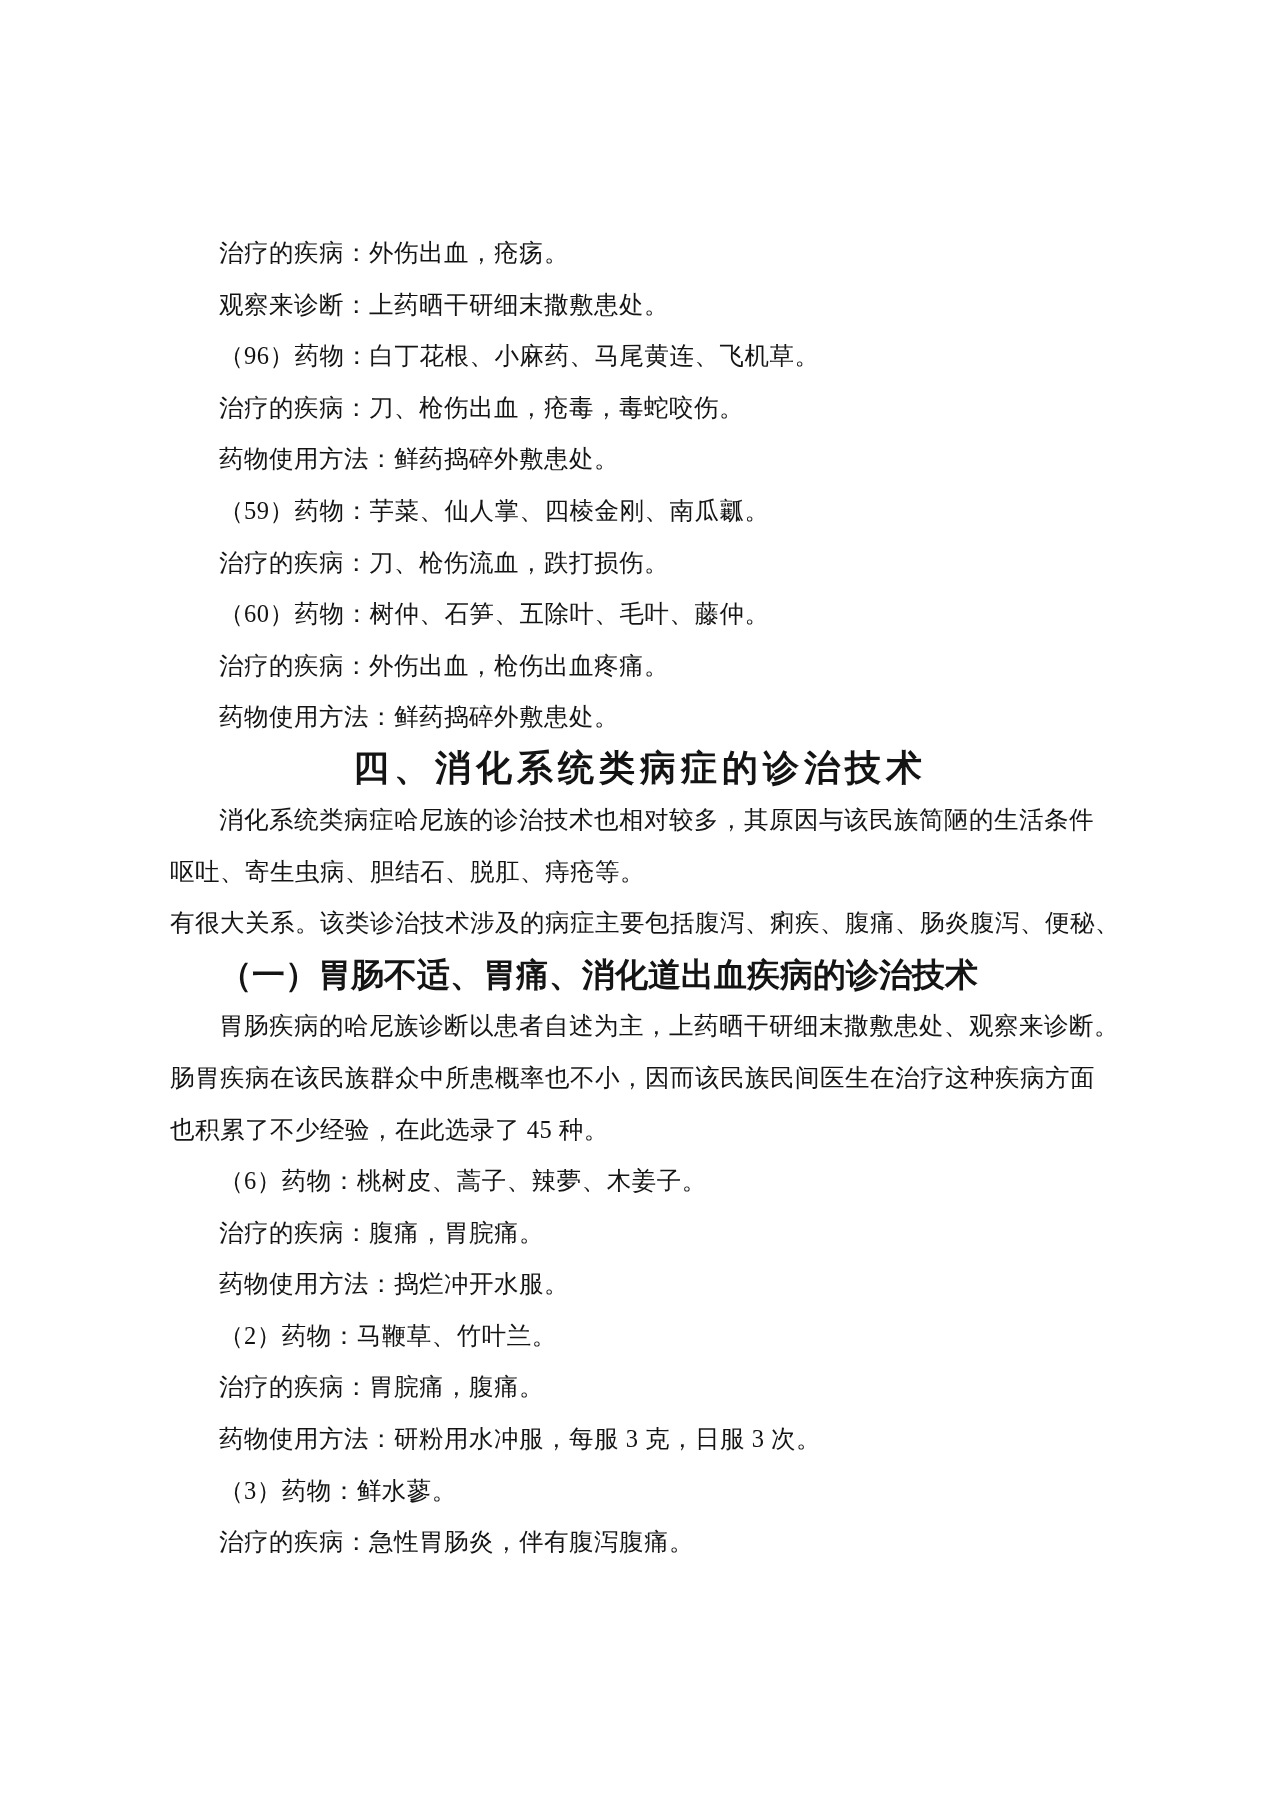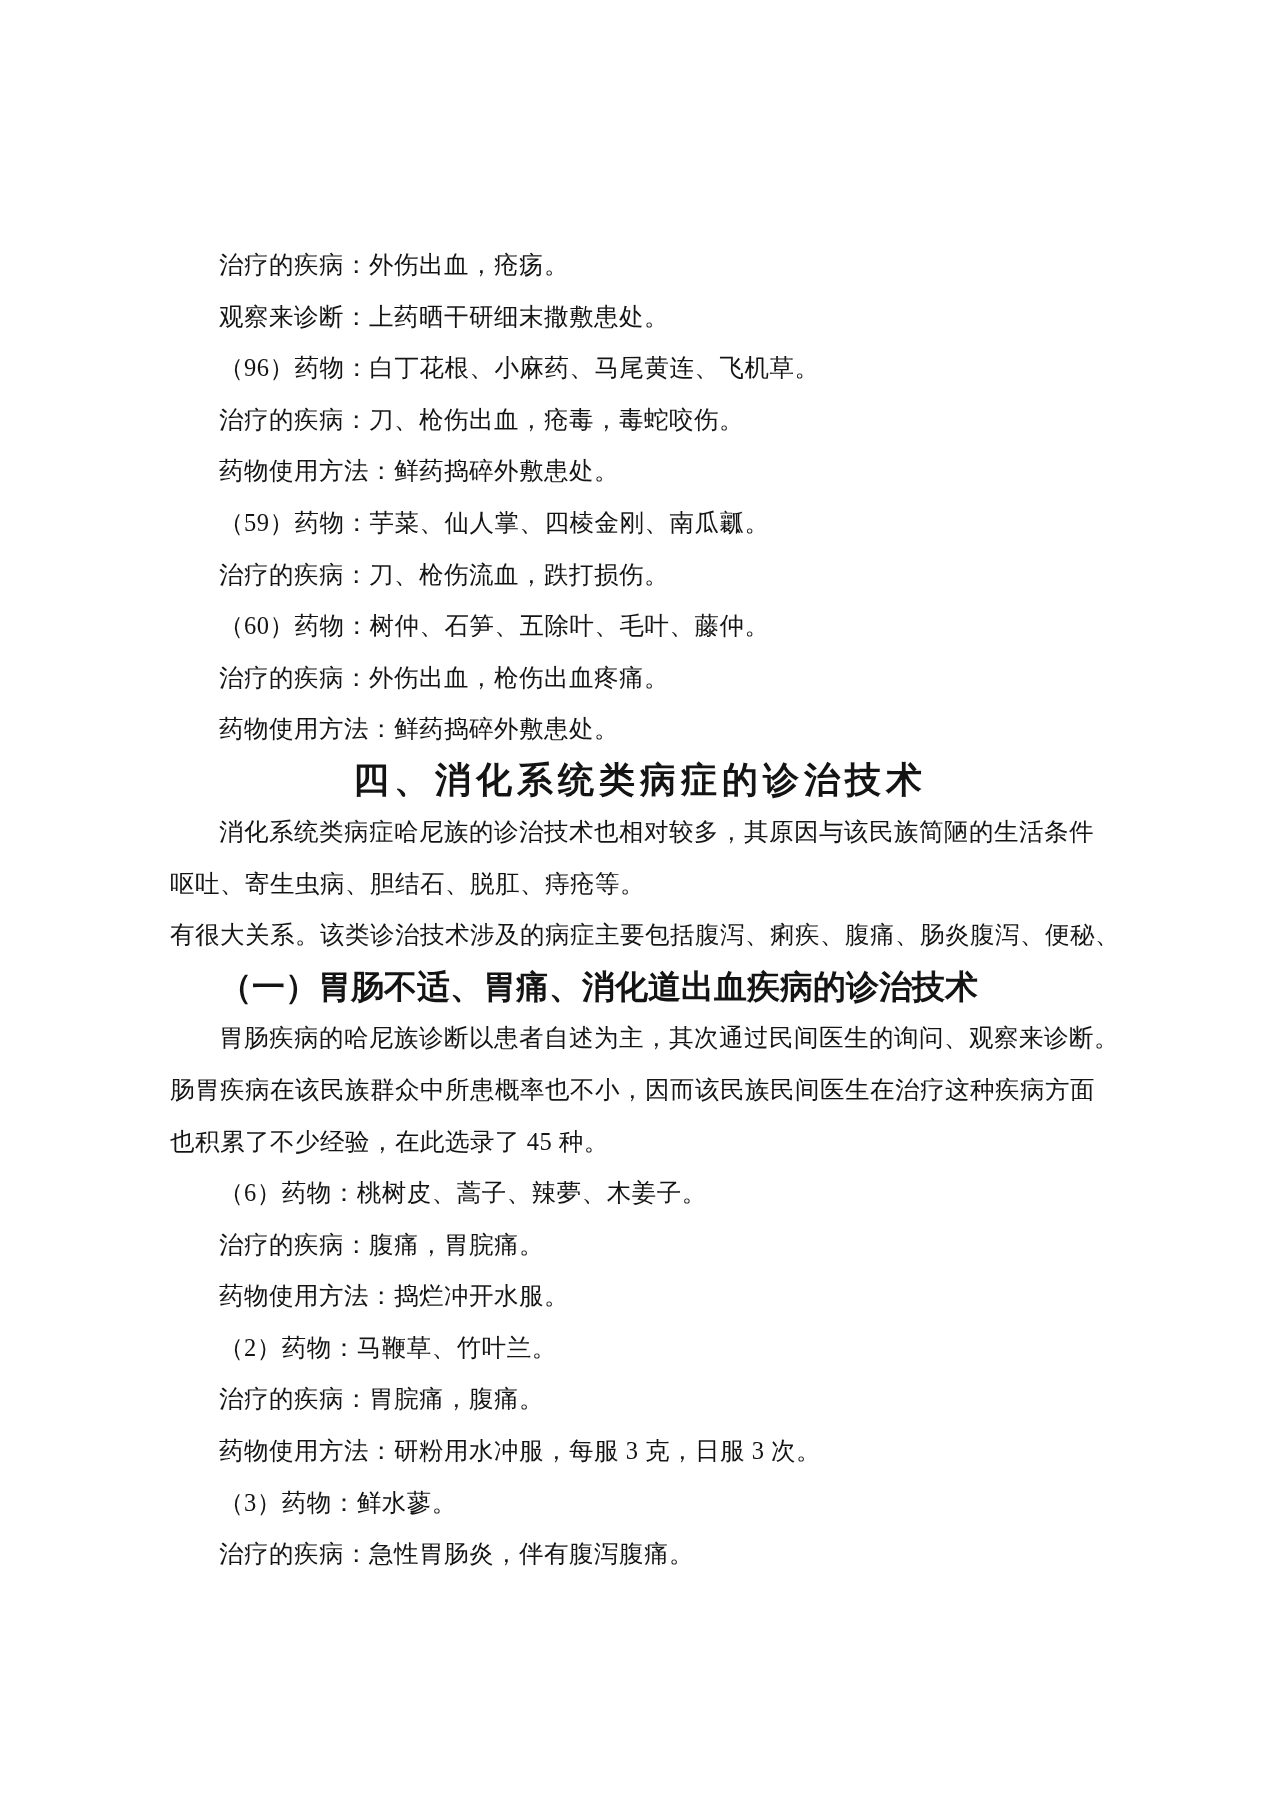--- a/index.html
+++ b/index.html
@@ -8,21 +8,20 @@
     background: #ffffff;
   }
   .doc {
     position: relative;
     width: 1274px;
     height: 1708px;
     background: #ffffff;
     color: #141414;
     font-family: "Liberation Serif", "DejaVu Serif", serif;
     overflow: hidden;
-    margin-top: 12px;
   }
   .content {
     position: absolute;
     left: 170px;
     top: 227px;
     width: 940px;
   }
   .line {
     font-size: 24.5px;
     line-height: 51.6px;
@@ -85,21 +84,21 @@
 
     <div>
         <div class="line indent">消化系统类病症哈尼族的诊治技术也相对较多，其原因与该民族简陋的生活条件</div>
         <div class="line">呕吐、寄生虫病、胆结石、脱肛、痔疮等。</div>
         <div class="line">有很大关系。该类诊治技术涉及的病症主要包括腹泻、痢疾、腹痛、肠炎腹泻、便秘、</div>
       </div>
 
     <h2 class="subheading">（一）胃肠不适、胃痛、消化道出血疾病的诊治技术</h2>
 
     <div>
-        <div class="line indent">胃肠疾病的哈尼族诊断以患者自述为主，其次通过民间医生的询问、观察来诊断。</div>
+        <div class="line indent">胃肠疾病的哈尼族诊断以患者自述为主，上药晒干研细末撒敷患处、观察来诊断。</div>
         <div class="line">肠胃疾病在该民族群众中所患概率也不小，因而该民族民间医生在治疗这种疾病方面</div>
         <div class="line">也积累了不少经验，在此选录了 45 种。</div>
       </div>
 
     <div>
         <div class="line indent">（6）药物：桃树皮、蒿子、辣夢、木姜子。</div>
         <div class="line indent">治疗的疾病：腹痛，胃脘痛。</div>
         <div class="line indent">药物使用方法：捣烂冲开水服。</div>
         <div class="line indent">（2）药物：马鞭草、竹叶兰。</div>
         <div class="line indent">治疗的疾病：胃脘痛，腹痛。</div>

